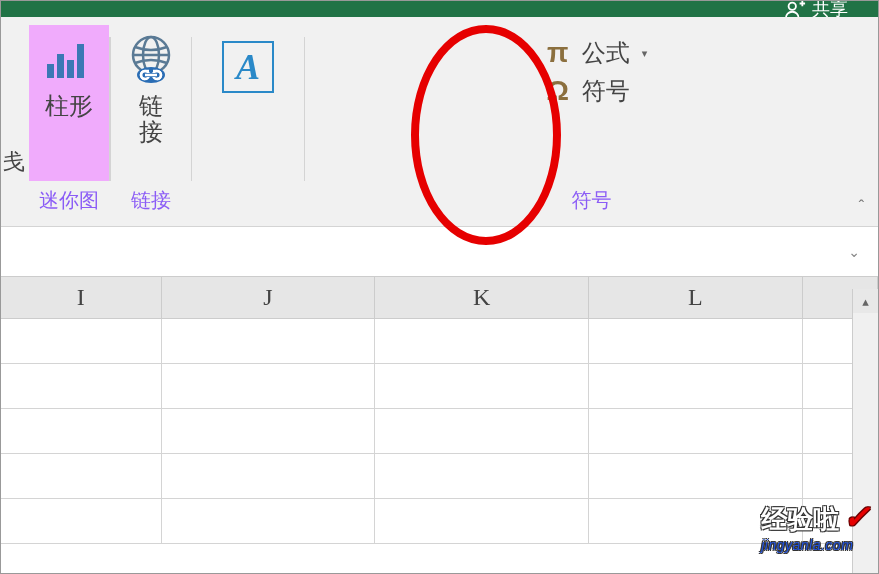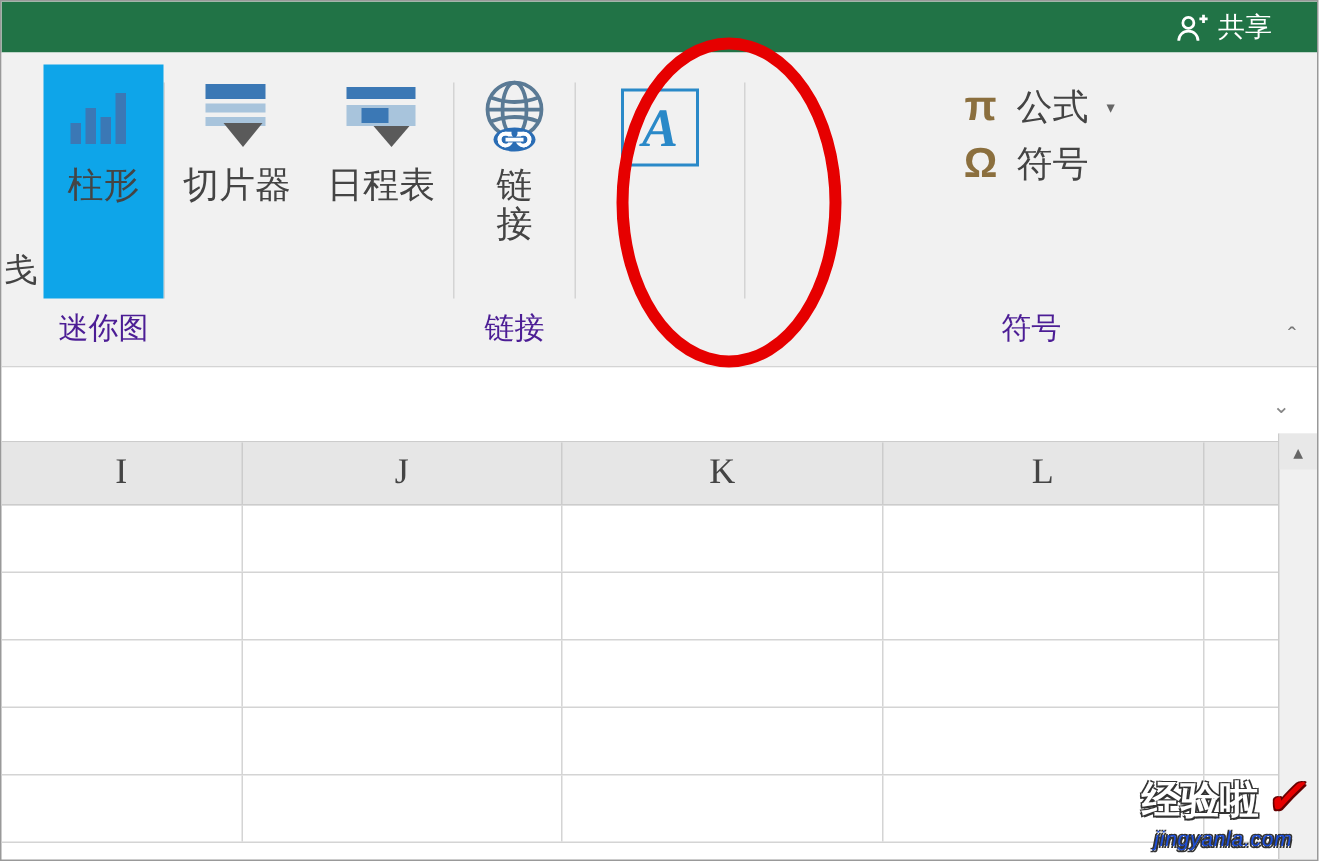--- a/index.html
+++ b/index.html
@@ -6,21 +6,21 @@
     body {
       font-family: "Microsoft YaHei", "Segoe UI", sans-serif;
       background: #fff;
       width: 879px;
       height: 574px;
       overflow: hidden;
       position: relative;
       border: 1px solid #999;
     }
     .titlebar {
-      height: 34px;
+      height: 16px;
       background: #217346;
       display: flex;
       justify-content: flex-end;
       align-items: center;
       padding-right: 30px;
       color: #fff;
       font-size: 18px;
     }
     .share-btn {
       display: flex;
@@ -40,38 +40,38 @@
       align-items: center;
       padding: 8px 0 4px 0;
       position: relative;
     }
     .group-items {
       display: flex;
       flex: 1;
     }
     .group-label {
       font-size: 20px;
-      color: #4c1d95;
+      color: #8b5cf6;
       padding: 6px 0 8px 0;
     }
     .divider {
       width: 1px;
       background: #d4d4d4;
       margin: 20px 0 45px 0;
     }
     .btn {
       display: flex;
       flex-direction: column;
       align-items: center;
       justify-content: flex-start;
       padding: 6px 12px 4px 12px;
       cursor: pointer;
       min-width: 80px;
     }
-    .btn-selected { background: #0ea5e9; }
+    .btn-selected { background: #f0abfc; }
     .btn-icon {
       width: 56px;
       height: 56px;
       display: flex;
       align-items: center;
       justify-content: center;
     }
     .btn-label {
       font-size: 24px;
       color: #444;
@@ -208,22 +208,22 @@
       width: 150px;
       height: 220px;
       border: 8px solid #e60000;
       border-radius: 50%;
       pointer-events: none;
       z-index: 100;
     }
     .watermark {
       position: absolute;
       right: 8px;
-      bottom: 6px;
-      text-align: center;
+      bottom: 20px;
+      text-align: left;
       z-index: 50;
       pointer-events: none;
     }
     .wm-main {
       font-size: 26px;
       font-weight: bold;
       color: #fff;
       text-shadow: -1px -1px 0 #333, 1px -1px 0 #333, -1px 1px 0 #333, 1px 1px 0 #333;
       display: flex;
       align-items: baseline;
@@ -276,44 +276,20 @@
         </div>
         <div class="btn-label">柱形</div>
       </div>
     </div>
     <div class="group-label">迷你图</div>
   </div>
 
   <div class="divider"></div>
 
   <div class="group">
-    <div class="group-items">
-      <div class="btn">
-        <div class="btn-icon">
-          <svg width="54" height="50" viewBox="0 0 54 50">
-            <rect x="6" y="4" width="40" height="10" fill="#3b78b5"></rect>
-            <rect x="6" y="17" width="40" height="6" fill="#a8c4dc"></rect>
-            <rect x="6" y="26" width="40" height="6" fill="#a8c4dc"></rect>
-            <path d="M18 30 L44 30 L31 46 Z" fill="#5a5a5a"></path>
-          </svg>
-        </div>
-        <div class="btn-label">切片器</div>
-      </div>
-      <div class="btn">
-        <div class="btn-icon">
-          <svg width="54" height="50" viewBox="0 0 54 50">
-            <rect x="4" y="6" width="46" height="8" fill="#3b78b5"></rect>
-            <rect x="4" y="18" width="46" height="14" fill="#a8c4dc"></rect>
-            <rect x="14" y="20" width="18" height="10" fill="#3b78b5"></rect>
-            <path d="M22 32 L46 32 L34 46 Z" fill="#5a5a5a"></path>
-          </svg>
-        </div>
-        <div class="btn-label">日程表</div>
-      </div>
-    </div>
   </div>
 
   <div class="divider"></div>
 
   <div class="group">
     <div class="group-items">
       <div class="btn">
         <div class="btn-icon">
           <svg width="56" height="56" viewBox="0 0 56 56">
             <circle cx="28" cy="24" r="18" fill="none" stroke="#5a7a95" stroke-width="2.5"></circle>

